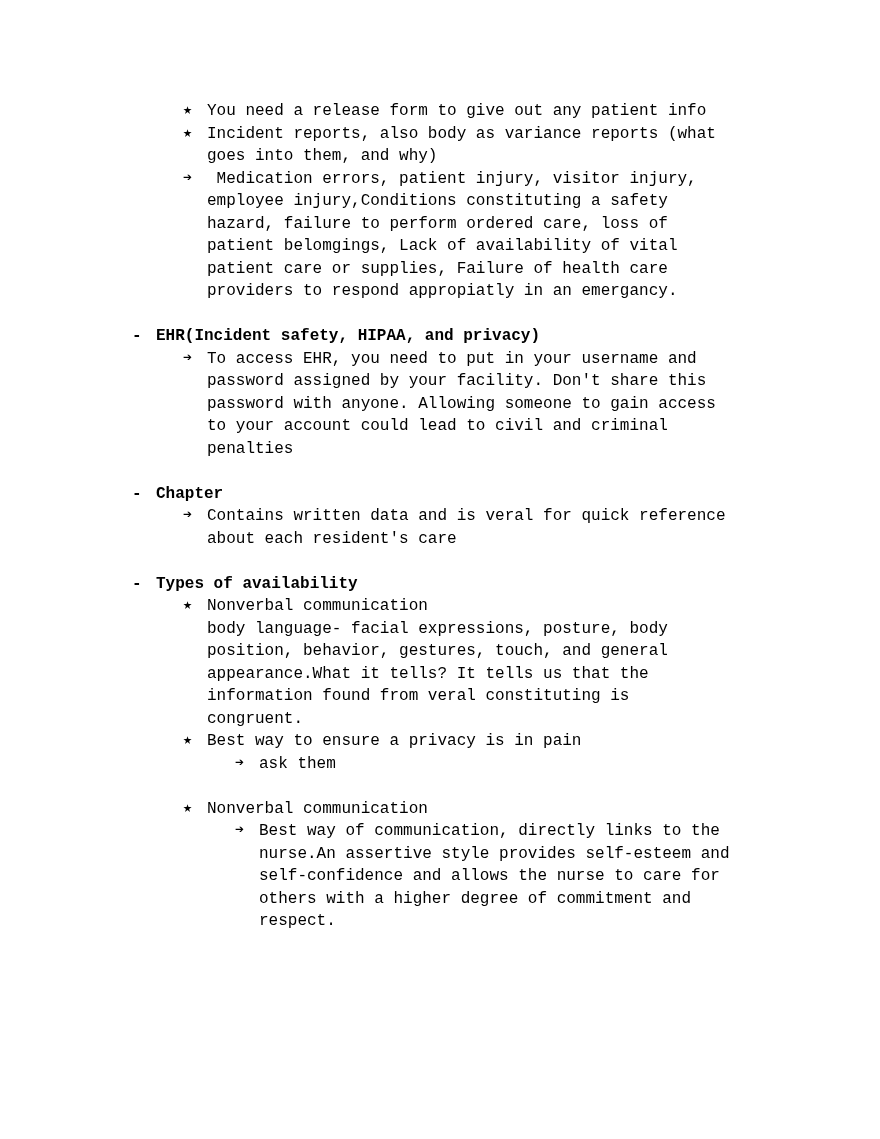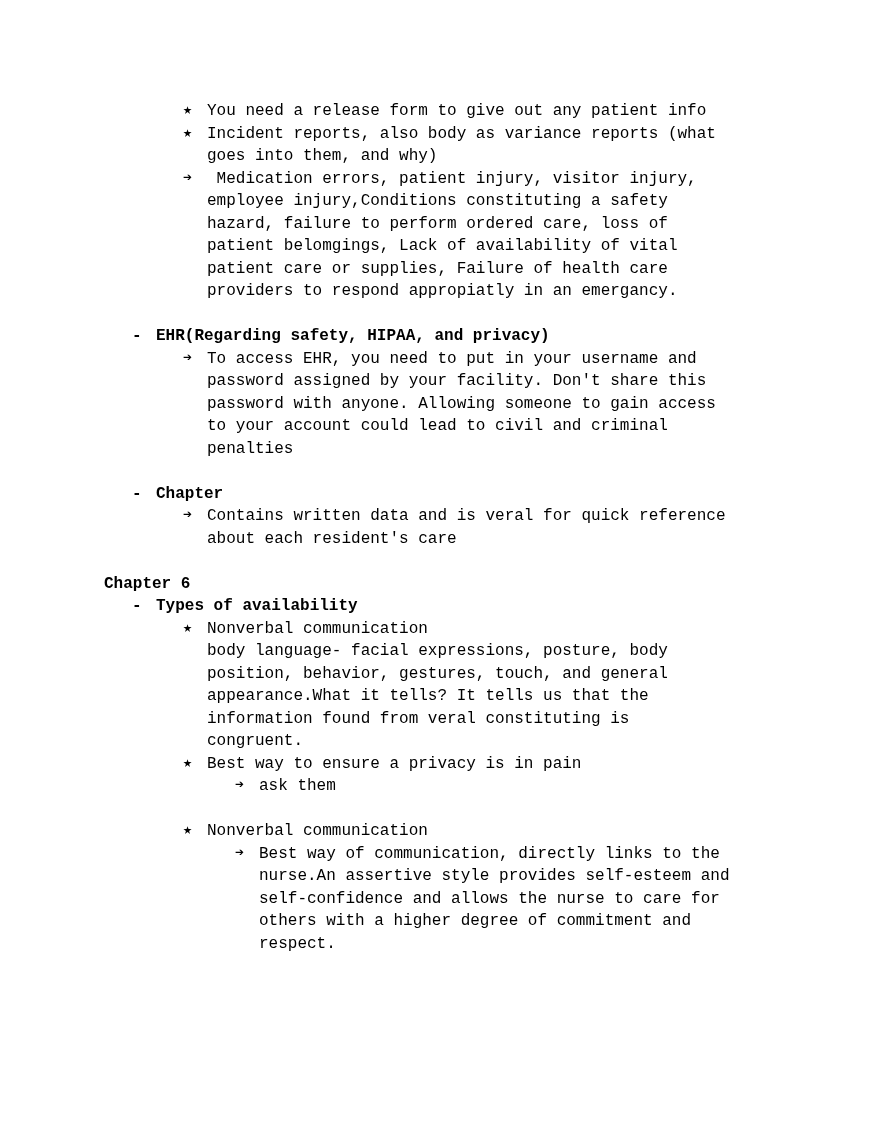--- a/index.html
+++ b/index.html
@@ -65,44 +65,41 @@
       <span class="text"> Medication errors, patient injury, visitor injury,
 employee injury,Conditions constituting a safety
 hazard, failure to perform ordered care, loss of
 patient belomgings, Lack of availability of vital
 patient care or supplies, Failure of health care
 providers to respond appropiatly in an emergancy.</span>
     </div>
     <div class="spacer" style="height: 22.5px;"></div>
     <div class="block indent-1 bold">
       <span class="marker dash">-</span>
-      <span class="text">EHR(Regarding safety, HIPAA, and privacy)</span>
+      <span class="text">EHR(Incident safety, HIPAA, and privacy)</span>
     </div>
     <div class="block indent-2">
       <span class="marker arrow">➔</span>
       <span class="text">To access EHR, you need to put in your username and
 password assigned by your facility. Don't share this
 password with anyone. Allowing someone to gain access
 to your account could lead to civil and criminal
 penalties</span>
     </div>
     <div class="spacer" style="height: 22.5px;"></div>
     <div class="block indent-1 bold">
       <span class="marker dash">-</span>
       <span class="text">Chapter</span>
     </div>
     <div class="block indent-2">
       <span class="marker arrow">➔</span>
       <span class="text">Contains written data and is veral for quick reference
 about each resident's care</span>
     </div>
     <div class="spacer" style="height: 22.5px;"></div>
-    <div class="block indent-0 bold">
-      <span class="text">Chapter 6</span>
-    </div>
     <div class="block indent-1 bold">
       <span class="marker dash">-</span>
       <span class="text">Types of availability</span>
     </div>
     <div class="block indent-2">
       <span class="marker star">★</span>
       <span class="text">Nonverbal communication
 body language- facial expressions, posture, body
 position, behavior, gestures, touch, and general
 appearance.What it tells? It tells us that the

